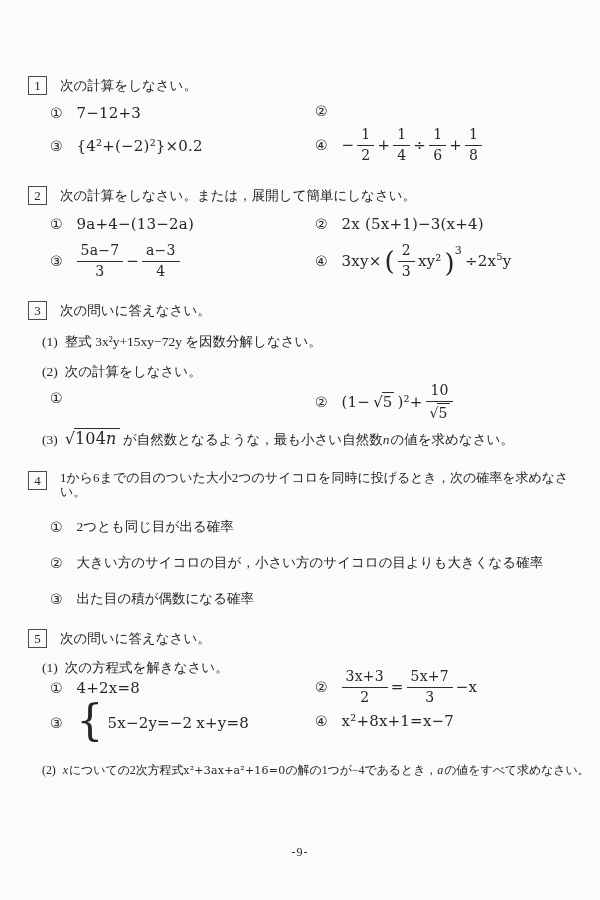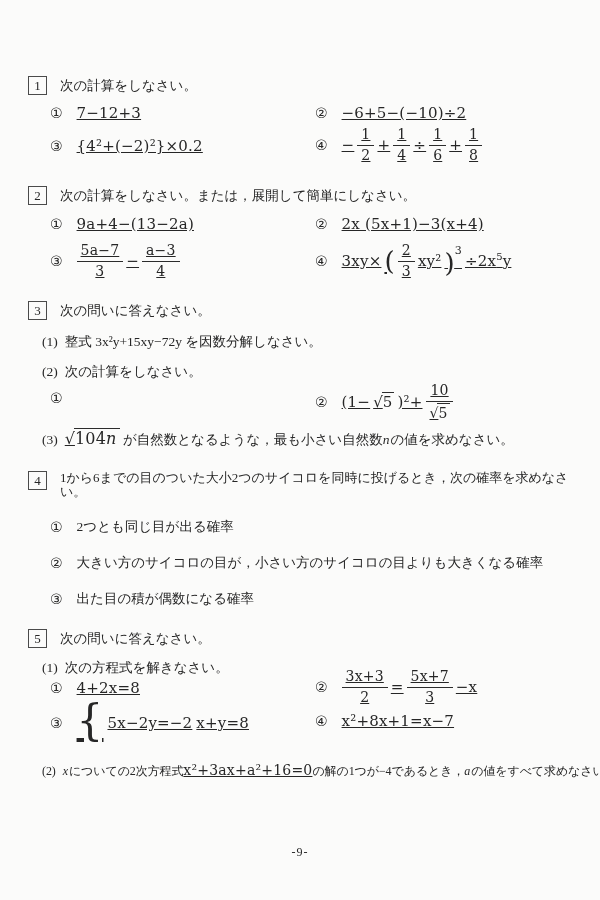--- a/index.html
+++ b/index.html
@@ -14,21 +14,21 @@
     border:1px solid #4a4a4a; min-width:19px; height:19px; box-sizing:border-box;
     display:flex; align-items:center; justify-content:center;
     font-size:13px; padding:0 2px; background:#fbfbfa;
   }
   .ptitle {line-height:19px; white-space:nowrap;}
   .ptext {line-height:14px; width:518px; font-size:13px;}
   .qline {position:absolute; font-size:13.5px; display:flex; gap:7px; align-items:baseline; white-space:nowrap;}
   .qsmall {font-size:12px; letter-spacing:-0.1px;}
   .item {position:absolute; display:flex; align-items:center; gap:14px;}
   .cnum {font-family:"DejaVu Sans","Liberation Sans",sans-serif; font-size:14px; line-height:1;}
-  .expr {font-size:15px; font-family:"DejaVu Serif","Liberation Serif",serif; letter-spacing:0.2px; white-space:nowrap;text-decoration:underline;}
+  .expr {font-size:15px; font-family:"DejaVu Serif","Liberation Serif",serif; letter-spacing:0.2px; white-space:nowrap;}
   .jtext {font-size:13.5px; white-space:nowrap;}
   .mrow {display:inline-flex; align-items:center; gap:3px;}
   .frac {display:inline-flex; flex-direction:column; align-items:center; text-align:center;
          font-size:14px; line-height:1.25; vertical-align:middle;}
   .frac .fn {padding:0 4px 1px; border-bottom:1.2px solid #2c2c2c; white-space:nowrap;}
   .frac .fd {padding:1px 4px 0; white-space:nowrap;}
   .sqrt {white-space:nowrap;}
   .rs {letter-spacing:0;}
   .rad {display:inline-block; border-top:1.2px solid #2c2c2c; line-height:1.15; padding:1px 2px 0 1px; margin-left:-1px;}
   .bigp {font-size:26px; font-weight:300; line-height:0; vertical-align:middle; font-family:"DejaVu Serif",serif;}
@@ -50,21 +50,20 @@
     <span class="numbox">1</span>
     <span class="ptitle">次の計算をしなさい。</span>
   </div>
 
   <div class="item" style="left:50px; top:104px;">
     <span class="cnum">①</span>
     <span class="expr">7−12+3</span>
   </div>
   <div class="item" style="left:315px; top:104px;">
     <span class="cnum">②</span>
-    <span class="expr">−6+5−(−10)÷2</span>
   </div>
   <div class="item" style="left:50px; top:137px;">
     <span class="cnum">③</span>
     <span class="expr">{4²+(−2)²}×0.2</span>
   </div>
   <div class="item" style="left:315px; top:126px;">
     <span class="cnum">④</span>
     <span class="expr mrow">
       <span>−</span>
       <span class="frac">
@@ -225,18 +224,18 @@
       </span>
     </span>
   </div>
   <div class="item" style="left:315px; top:712px;">
     <span class="cnum">④</span>
     <span class="expr">x²+8x+1=x−7</span>
   </div>
 
   <div class="qline qsmall" style="left:42px; top:762px;">
     <span>(2)</span>
-    <span><span class="var">x</span><span>についての2次方程式</span><span class="expr" style="font-size:14px;margin-top:32px;">x²+3ax+a²+16=0</span><span>の解の1つが−4であるとき，</span><span class="var">a</span><span>の値をすべて求めなさい。</span></span>
+    <span><span class="var">x</span><span>についての2次方程式</span><span class="expr" style="font-size:11px;margin-top:32px;">x²+3ax+a²+16=0</span><span>の解の1つが−4であるとき，</span><span class="var">a</span><span>の値をすべて求めなさい。</span></span>
   </div>
 
   <div class="footer">-9-</div>
 
 </div>
 
 </body></html>

